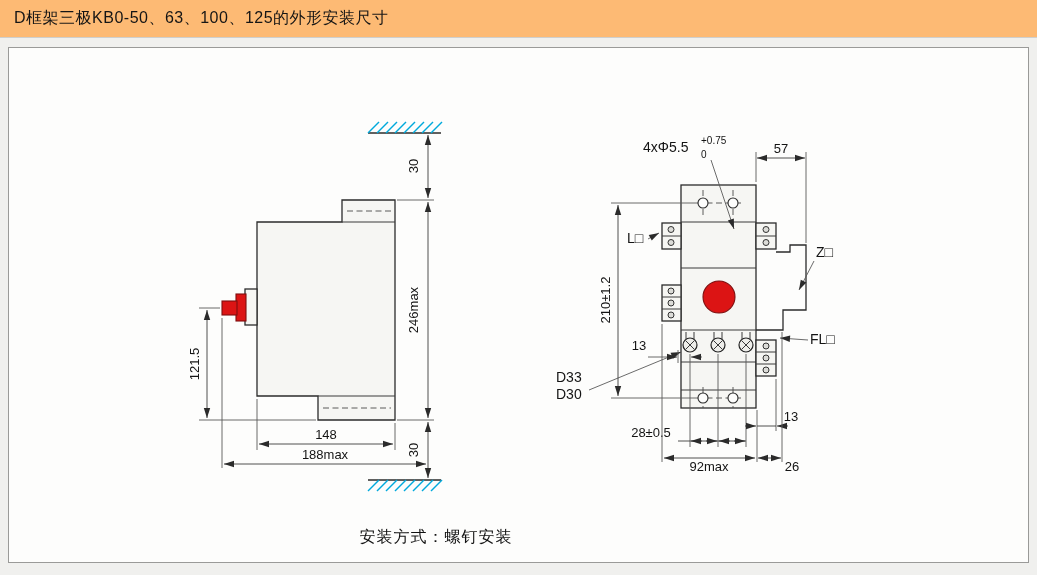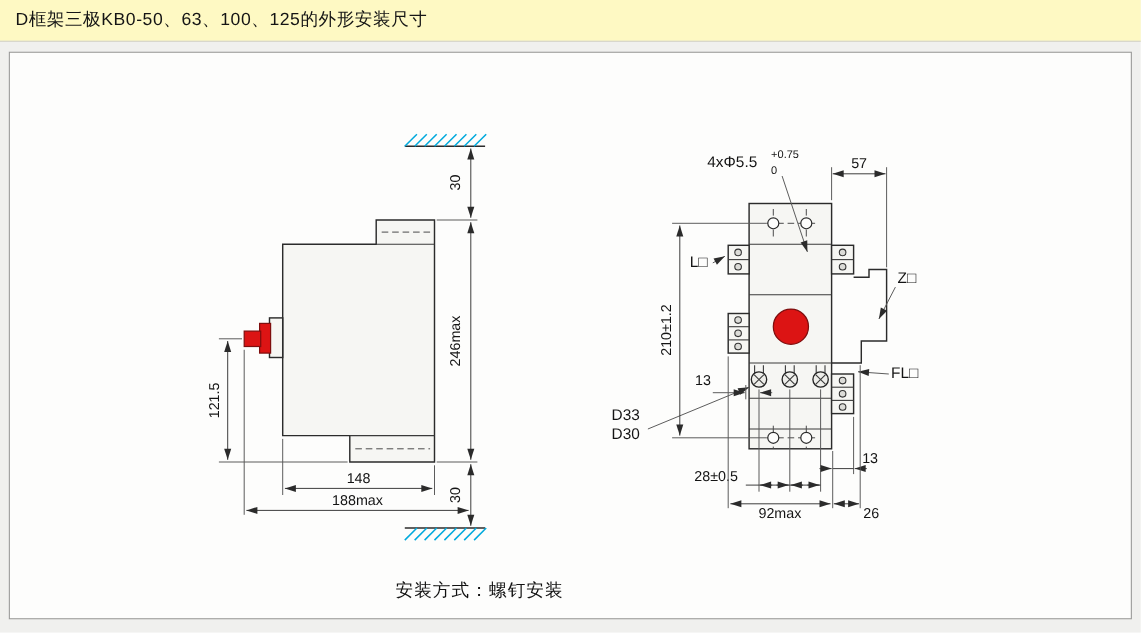--- a/index.html
+++ b/index.html
@@ -1,19 +1,19 @@
 <!DOCTYPE html>
 <html><head>
 <meta charset="utf-8">
 <style>
   *{box-sizing:border-box}
   html,body{margin:0;padding:0}
   body{width:1037px;height:575px;position:relative;background:#f0f0ee;
        font-family:"Liberation Sans","DejaVu Sans",sans-serif;overflow:hidden}
-  .titlebar{position:absolute;left:0;top:0;width:1037px;height:38px;background:#fef9c3;
+  .titlebar{position:absolute;left:0;top:0;width:1037px;height:38px;background:#fdba74;
             border-bottom:1px solid #cfcfcd;display:flex;align-items:center;padding:0 14px;
             font-size:16px;color:#151515;letter-spacing:.5px}
   .panel{position:absolute;left:8px;top:47px;width:1021px;height:516px;background:#fdfdfc;
          border:1px solid #9a9a98}
   .caption{position:absolute;left:8px;top:527px;width:856px;text-align:center;
            font-size:16px;color:#111;letter-spacing:1px}
   svg.drawing{position:absolute;left:0;top:0;width:1037px;height:575px}
   .ln{stroke:#2b2b2b;stroke-width:1.3;fill:none}
   .ln1{stroke:#3a3a3a;stroke-width:1;fill:none}
   .body{fill:#f6f6f3;stroke:#2b2b2b;stroke-width:1.3}

